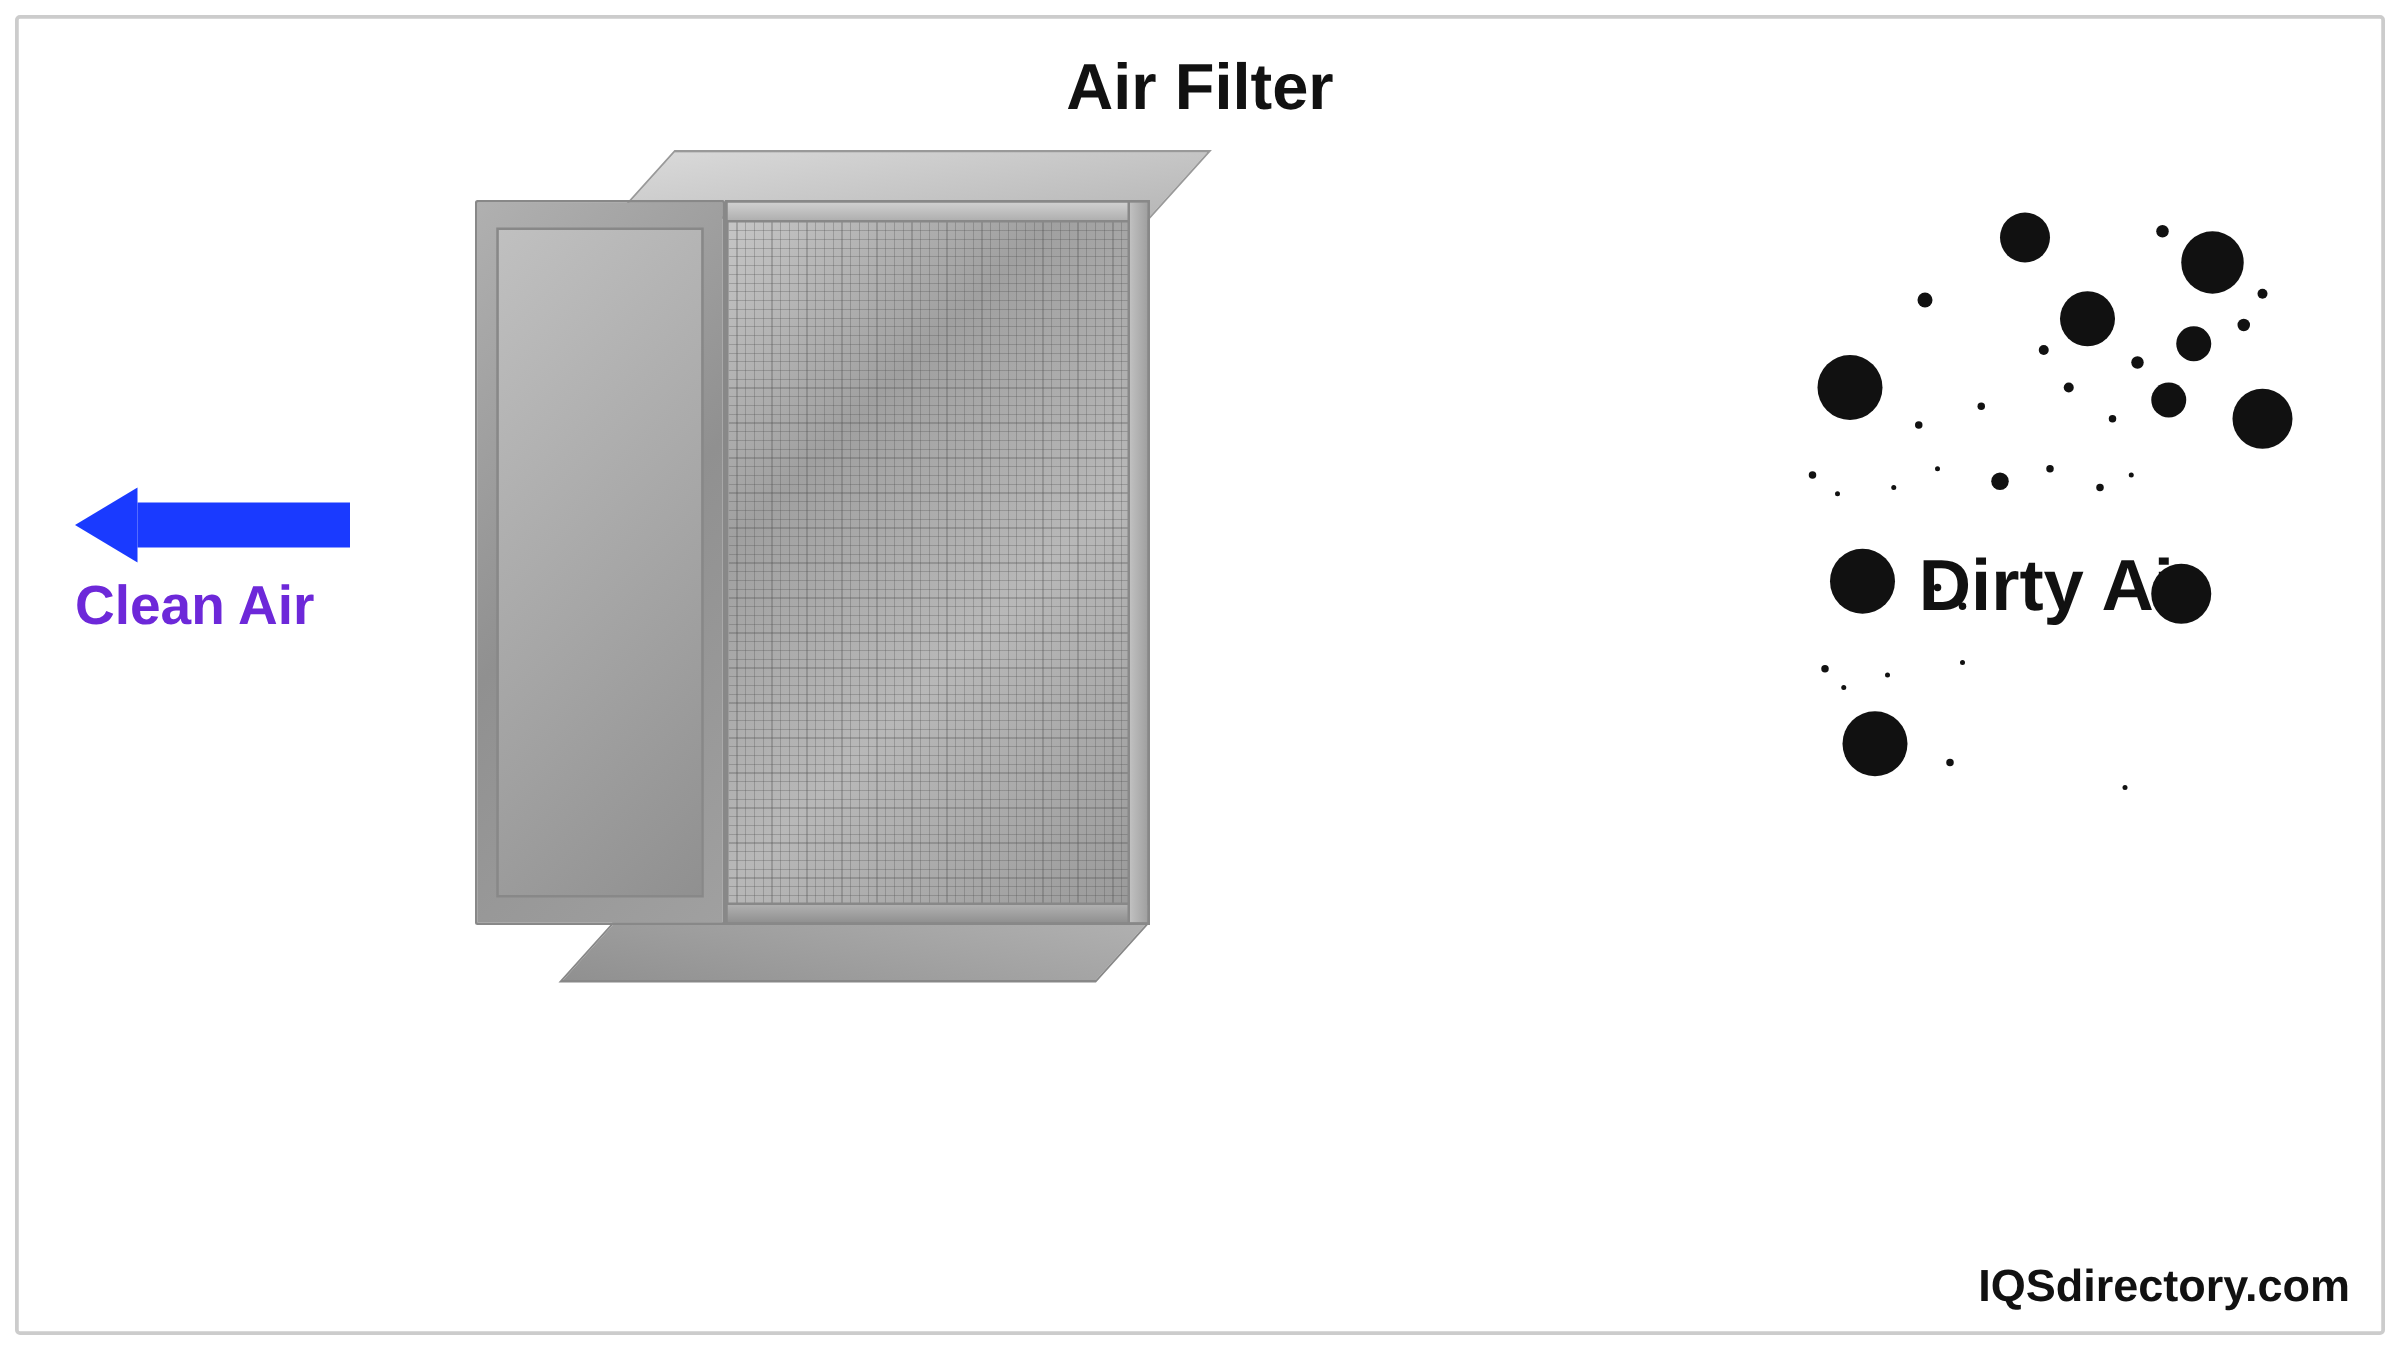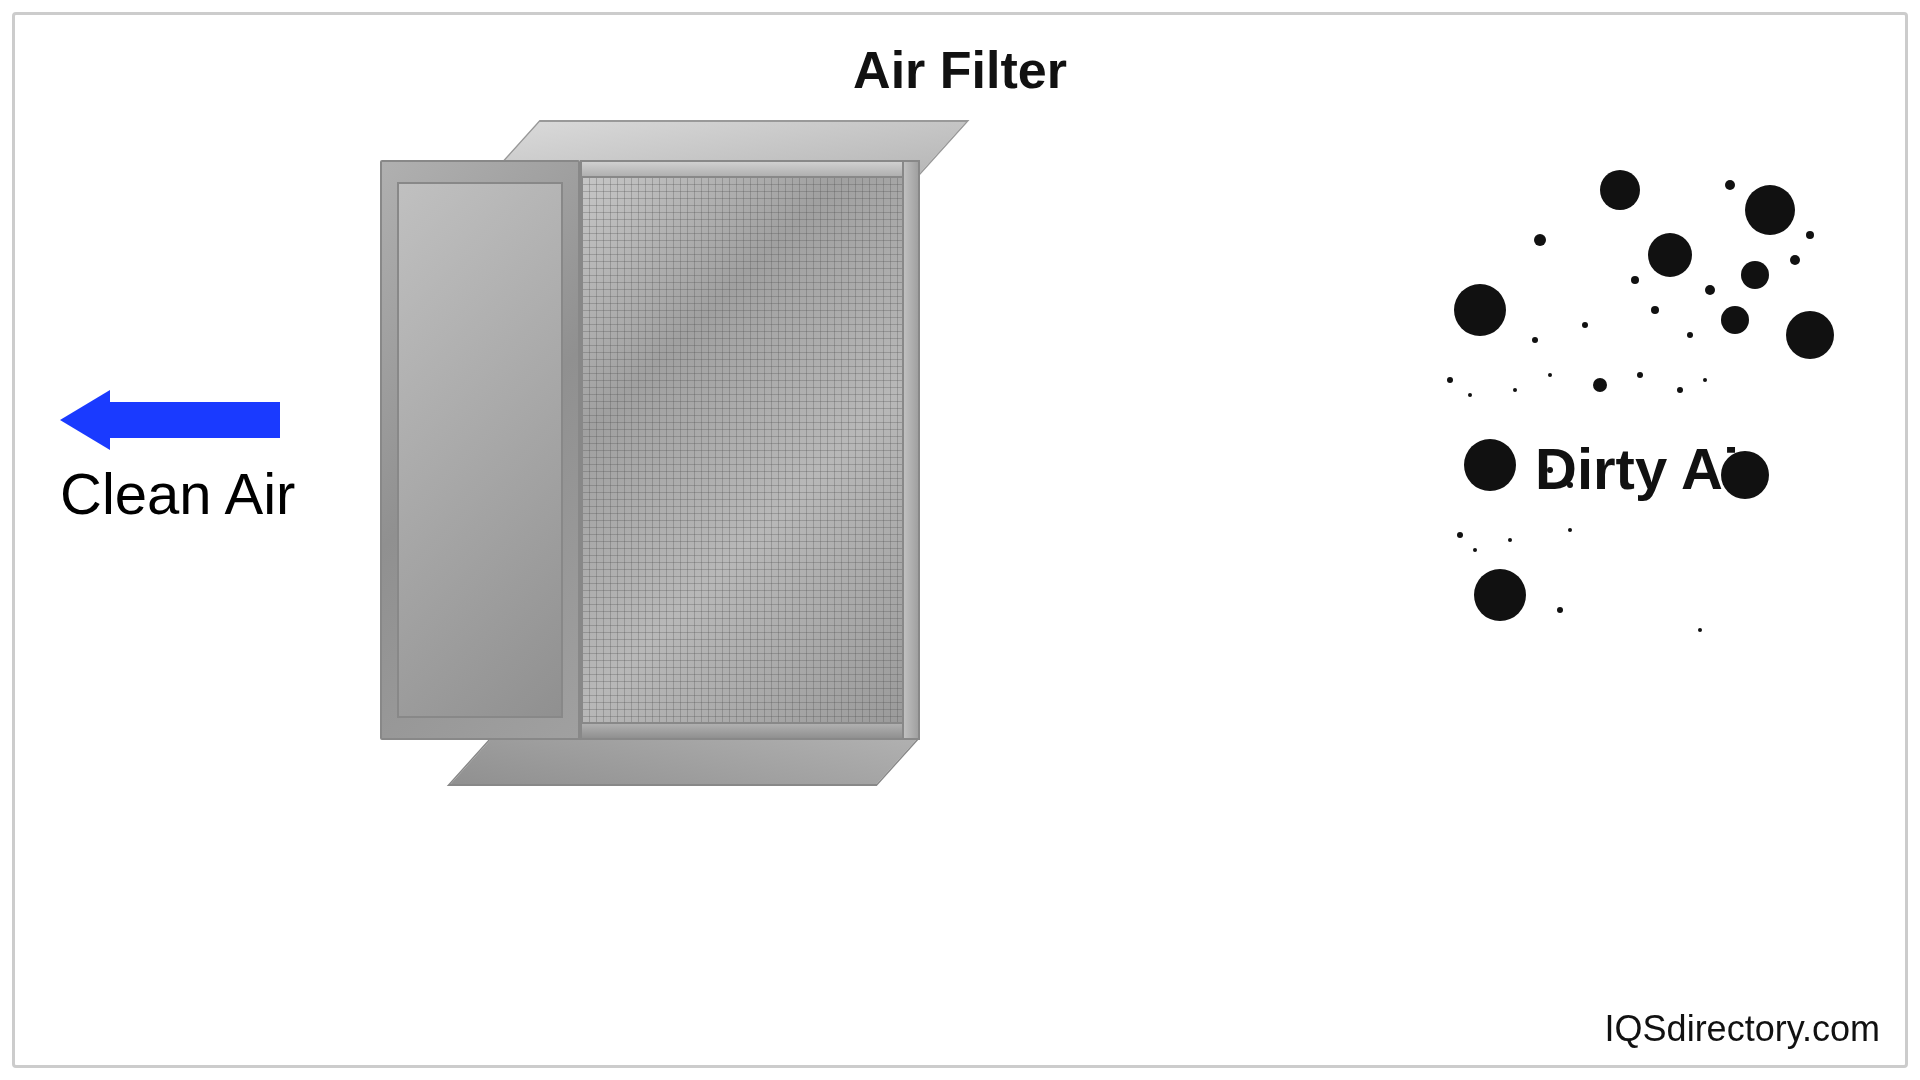--- a/index.html
+++ b/index.html
@@ -131,23 +131,23 @@
 
     .arrow-head {
       width: 0;
       height: 0;
       border-top: 30px solid transparent;
       border-bottom: 30px solid transparent;
       border-right: 50px solid #1a3aff;
     }
 
     .clean-air-label {
-      font-size: 58px;
-      font-weight: normal;
-      color: #000000;
+      font-size: 44px;
+      font-weight: bold;
+      color: #6d28d9;
       margin-top: 5px;
     }
 
     
     .dirty-air-section {
       position: absolute;
       top: 180px;
       right: 80px;
       width: 400px;
       height: 550px;
@@ -168,21 +168,21 @@
       background: #111111;
       border-radius: 50%;
     }
 
     
     .watermark {
       position: absolute;
       bottom: 30px;
       right: 40px;
       font-size: 36px;
-      font-weight: normal;
+      font-weight: bold;
       color: #111111;
     }
   </style>
 </head>
 <body>
 
 <div class="outer-border"></div>
 
 <div class="title">Air Filter</div>
 

